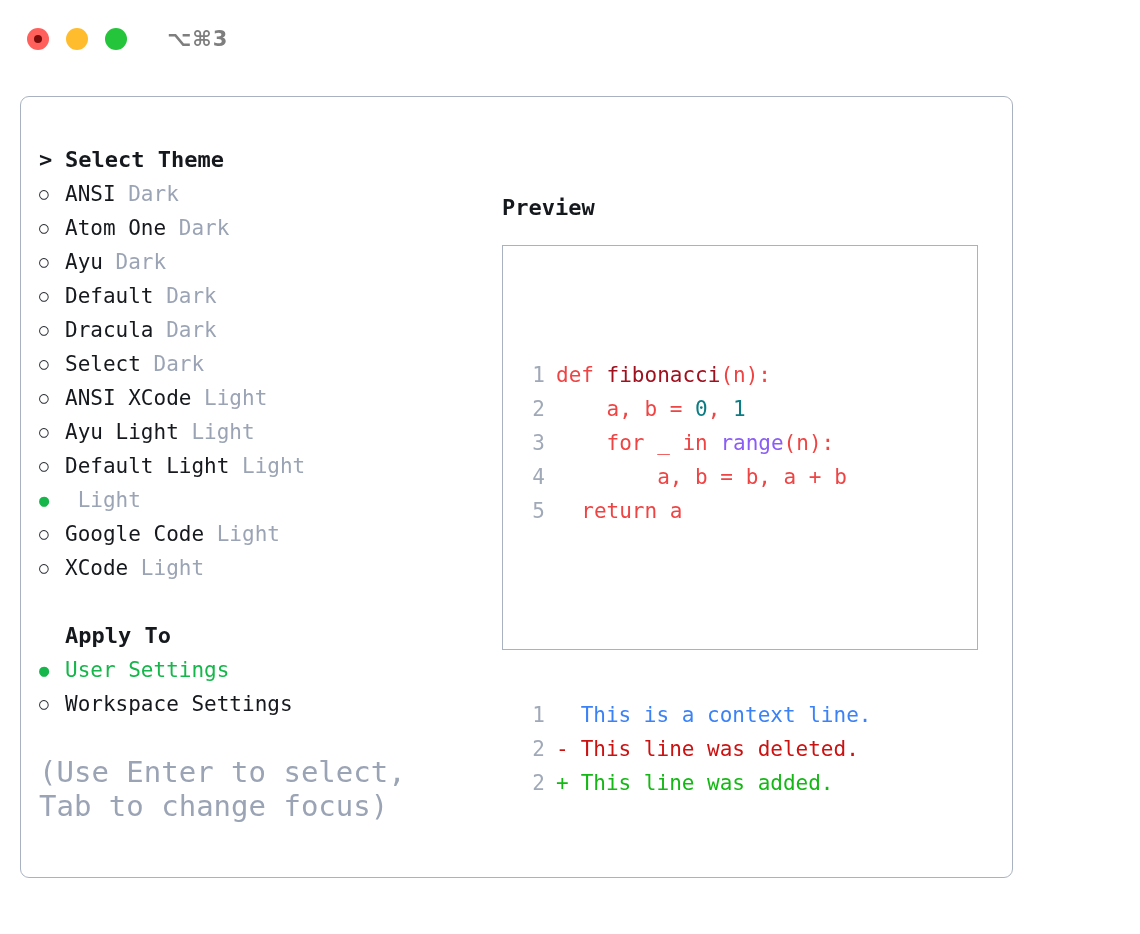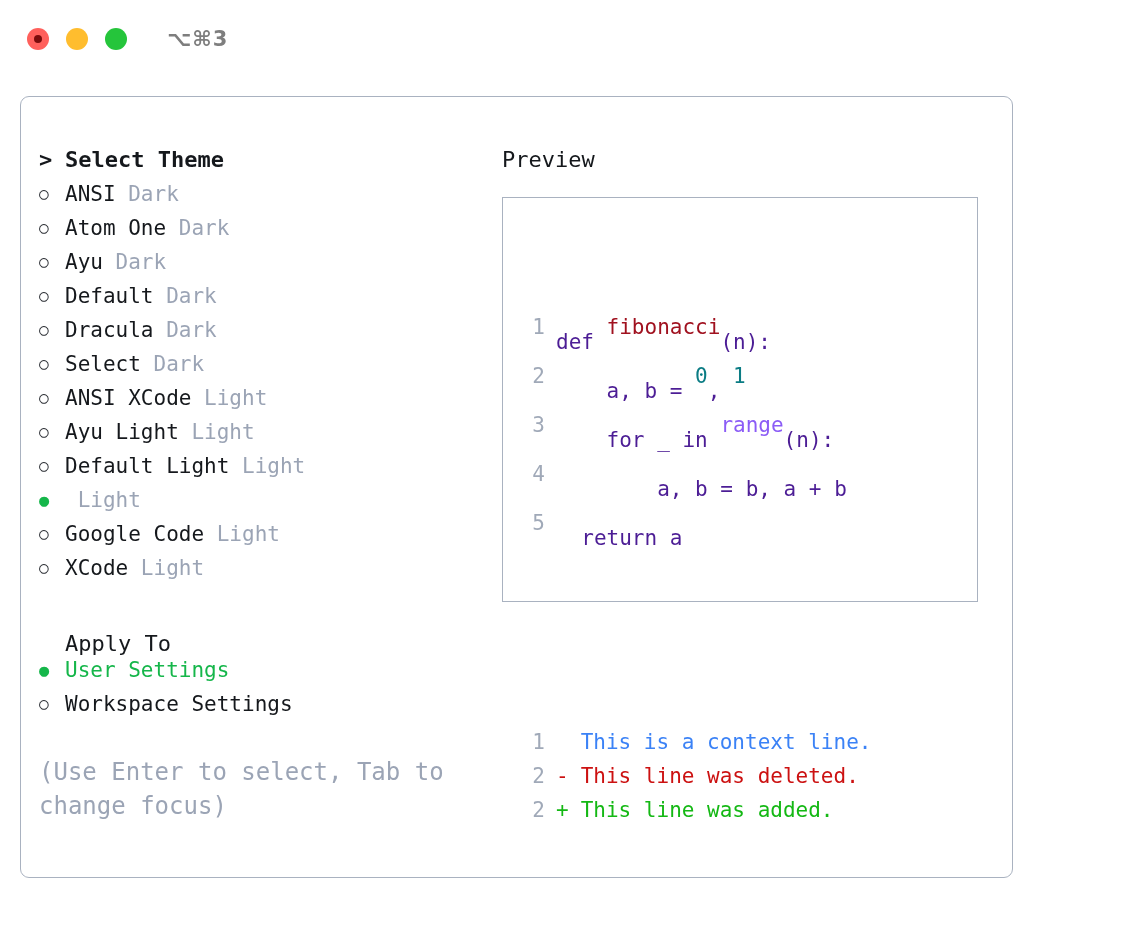--- a/index.html
+++ b/index.html
@@ -94,21 +94,21 @@
     display: flex;
     align-items: baseline;
   }
   .heading .caret {
     width: 26px;
     display: inline-block;
     font-weight: bold;
   }
   .heading .htext { font-weight: bold; }
   .heading.unfocused .caret { visibility: hidden; font-weight: normal; }
-  .heading.unfocused .htext { font-weight: normal; margin-top: 8px; }
+  .heading.unfocused .htext { font-weight: bold; }
 
   .opt {
     font-size: 21px;
     height: 34px;
     line-height: 34px;
     display: flex;
     align-items: center;
     white-space: pre;
     color: #15181C;
   }
@@ -119,41 +119,42 @@
     color: #2A2D33;
     line-height: 34px;
   }
   .opt.selected .marker { color: #15B64A; font-size: 17px; }
   .opt.selected .name   { color: #15B64A; }
   .opt .suffix { color: #9BA4B5; }
 
   .spacer { height: 34px; }
 
   .hint {
-    font-size: 24px;
+    font-size: 29px;
     line-height: 34px;
     color: #9BA4B5;
     width: 410px;
     margin-top: 34px;
     white-space: pre-wrap;
   }
 
   
   .right-col {
     position: absolute;
     left: 481px;
     top: 46px;
     width: 480px;
   }
   .preview-title {
     font-size: 22px;
-    font-weight: normal;
+    font-weight: bold;
     color: #15181C;
     height: 34px;
     line-height: 34px;
+    margin-top: 48px;
   }
   .preview-box {
     margin-top: 20px;
     width: 476px;
     height: 405px;
     border: 1.6px solid #A9B2C0;
     box-sizing: border-box;
     background: #ffffff;
     position: relative;
   }
@@ -166,21 +167,21 @@
     white-space: pre;
   }
   .code .row { display: flex; white-space: pre; }
   .ln {
     display: inline-block;
     width: 26px;
     text-align: right;
     color: #A0A9B8;
     margin-right: 11px;
   }
-  .tok-plain { color: #4c1d95; margin-top: 15px; }
+  .tok-plain { color: #ef4444; }
   .tok-fn    { color: #A0111F; }
   .tok-num   { color: #0B7C84; }
   .tok-call  { color: #8b5cf6; }
   .blankrow  { height: 34px; }
 
   .dmark { display: inline-block; width: 12px; }
   .diff-ctx { color: #3b82f6; }
   .diff-del { color: #CC1111; }
   .diff-add { color: #14B814; }
 </style>

